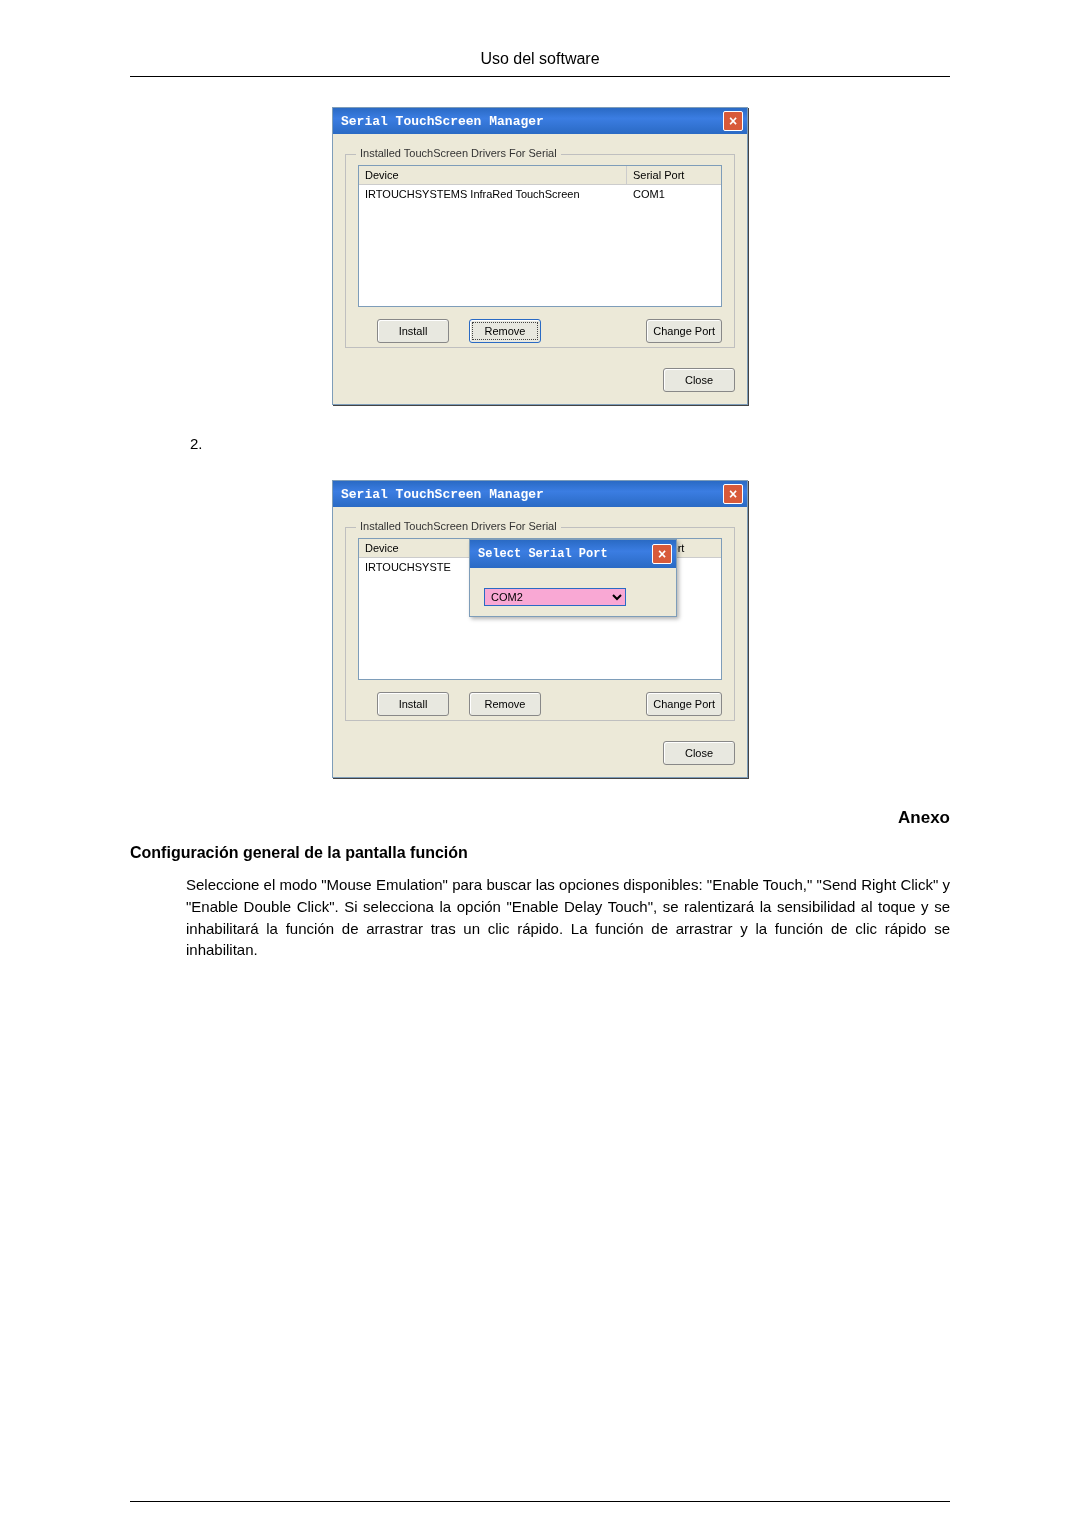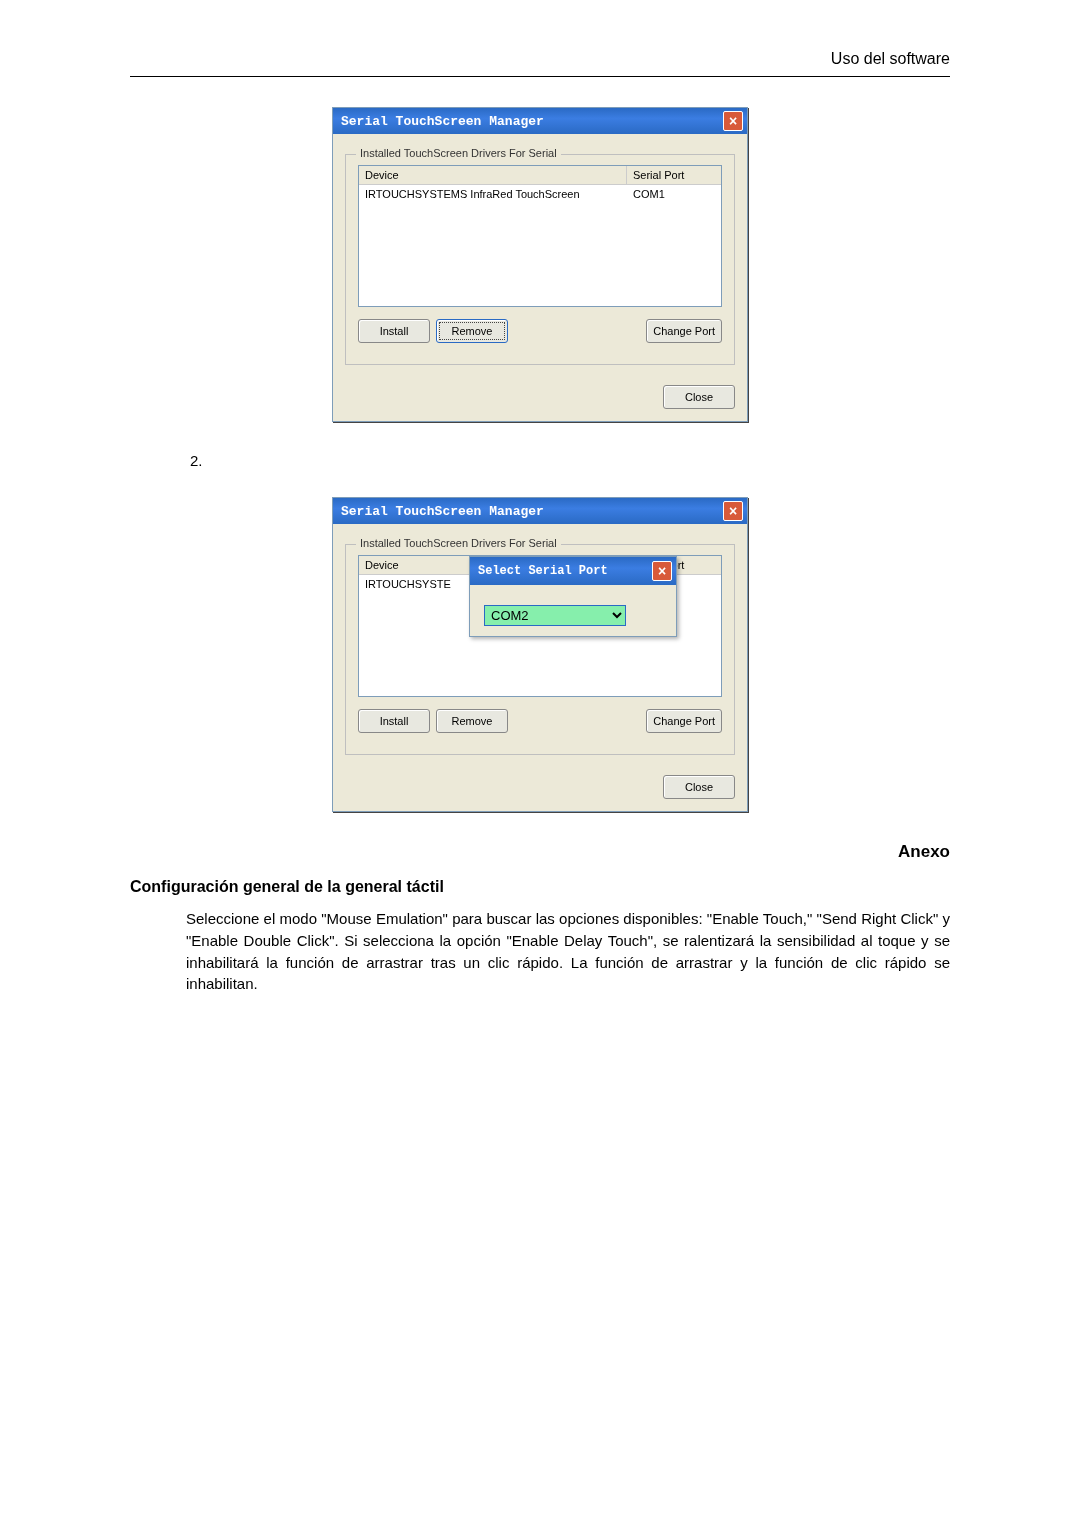--- a/index.html
+++ b/index.html
@@ -11,21 +11,21 @@
     color: #000;
   }
   .page {
     width: 1080px;
     min-height: 1527px;
     margin: 0 auto;
     padding: 50px 130px 50px 130px;
     box-sizing: border-box;
   }
   .page-header {
-    text-align: right;
+    text-align: center;
     font-size: 16px;
     padding-bottom: 8px;
     border-bottom: 1.5px solid #000;
     margin-bottom: 30px;
   }
   .dialog {
     width: 414px;
     margin: 0 auto 30px auto;
     background: #ece9d8;
     border: 1px solid #7e9db9;
@@ -59,21 +59,21 @@
     font-weight: bold;
     font-size: 14px;
     line-height: 1;
     cursor: pointer;
   }
   .dialog-body {
     padding: 10px 12px 12px 12px;
   }
   .groupbox {
     border: 1px solid #bfbfbf;
-    padding: 10px 12px 21px 12px;
+    padding: 10px 12px 4px 12px;
     position: relative;
     margin-top: 10px;
   }
   .groupbox-title {
     position: absolute;
     top: -8px;
     left: 10px;
     background: #ece9d8;
     padding: 0 4px;
     font-size: 11px;
@@ -115,21 +115,22 @@
     width: 82px;
     padding: 3px 6px;
   }
   .button-row {
     display: flex;
     justify-content: space-between;
     align-items: center;
   }
   .button-row-left {
     display: flex;
-    gap: 6px;
+    gap: 20px;
+    margin-left: 19px;
   }
   .win-btn {
     min-width: 72px;
     height: 24px;
     background: #e8e8e0;
     border: 1px solid #888;
     border-radius: 3px;
     font-size: 11px;
     cursor: pointer;
     box-shadow: inset 1px 1px 0 #fff;
@@ -157,23 +158,23 @@
     box-shadow: 2px 2px 4px rgba(0,0,0,.3);
   }
   .modal .dialog-titlebar {
     height: 28px;
   }
   .modal-body {
     padding: 20px 14px 10px 14px;
   }
   .modal select {
     width: 142px;
-    font-size: 13px;
+    font-size: 11px;
     border: 1px solid #2a6ac4;
-    background: #86efac;
+    background: #f9a8d4;
     padding: 1px 2px;
     cursor: pointer;
   }
   .modal-btns {
     display: flex;
     justify-content: center;
     gap: 10px;
     padding: 8px 0 12px 0;
   }
   .instruction {
@@ -288,18 +289,18 @@
           <button class="win-btn">Change Port</button>
         </div>
       </div>
     </div>
     <div class="dialog-footer">
       <button class="win-btn">Close</button>
     </div>
   </div>
 
   <div class="heading3">Anexo</div>
-  <div class="heading4">Configuración general de la general táctil</div>
+  <div class="heading4">Configuración general de la pantalla función</div>
   <div class="bodytext">Seleccione el modo "Mouse Emulation" para buscar las opciones disponibles: "Enable Touch," "Send Right Click" y "Enable Double Click". Si selecciona la opción "Enable Delay Touch", se ralentizará la sensibilidad al toque y se inhabilitará la función de arrastrar tras un clic rápido. La función de arrastrar y la función de clic rápido se inhabilitan.</div>
 
   <div class="footer-rule"></div>
 
 </div>
 
 </body></html>

